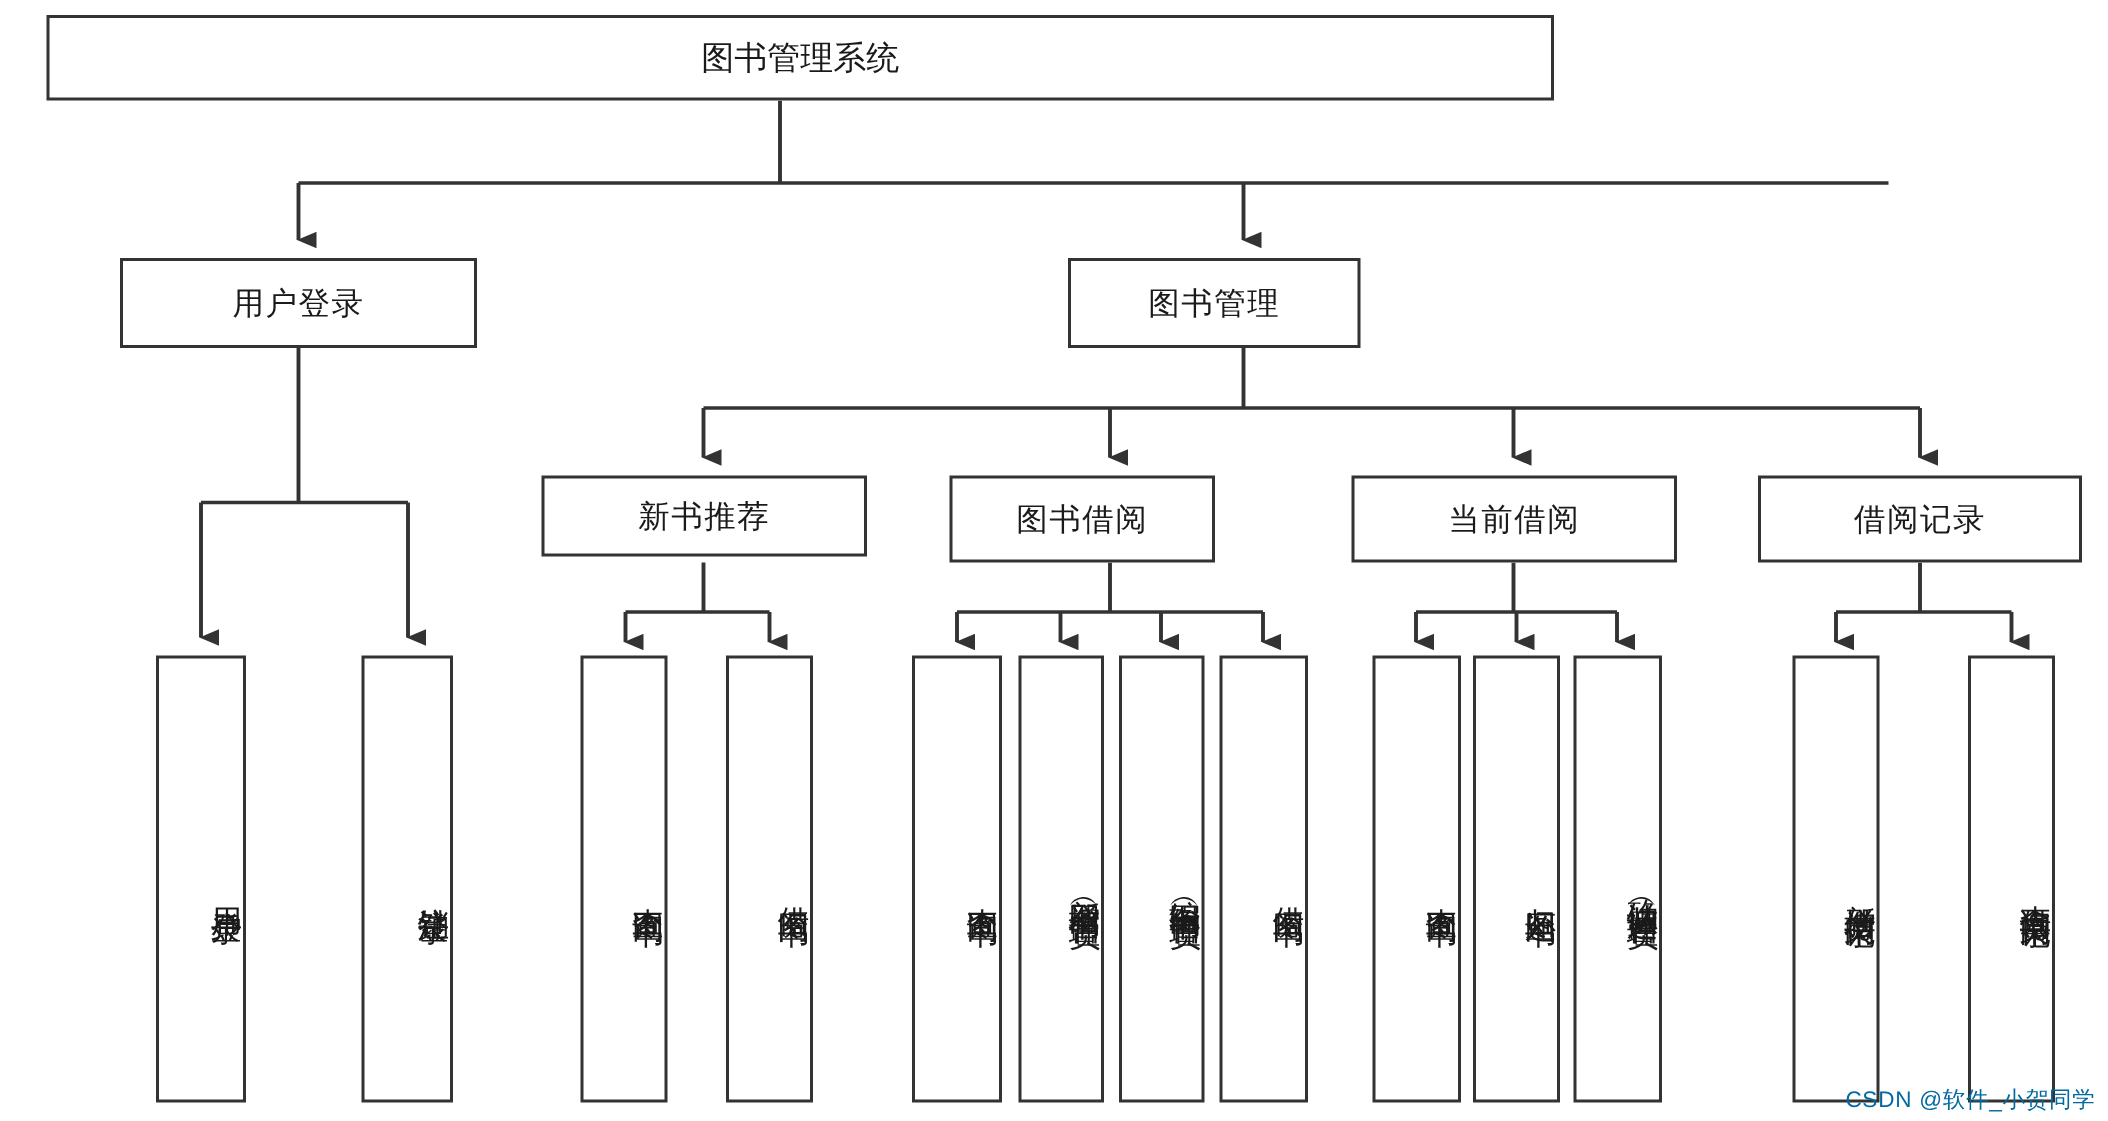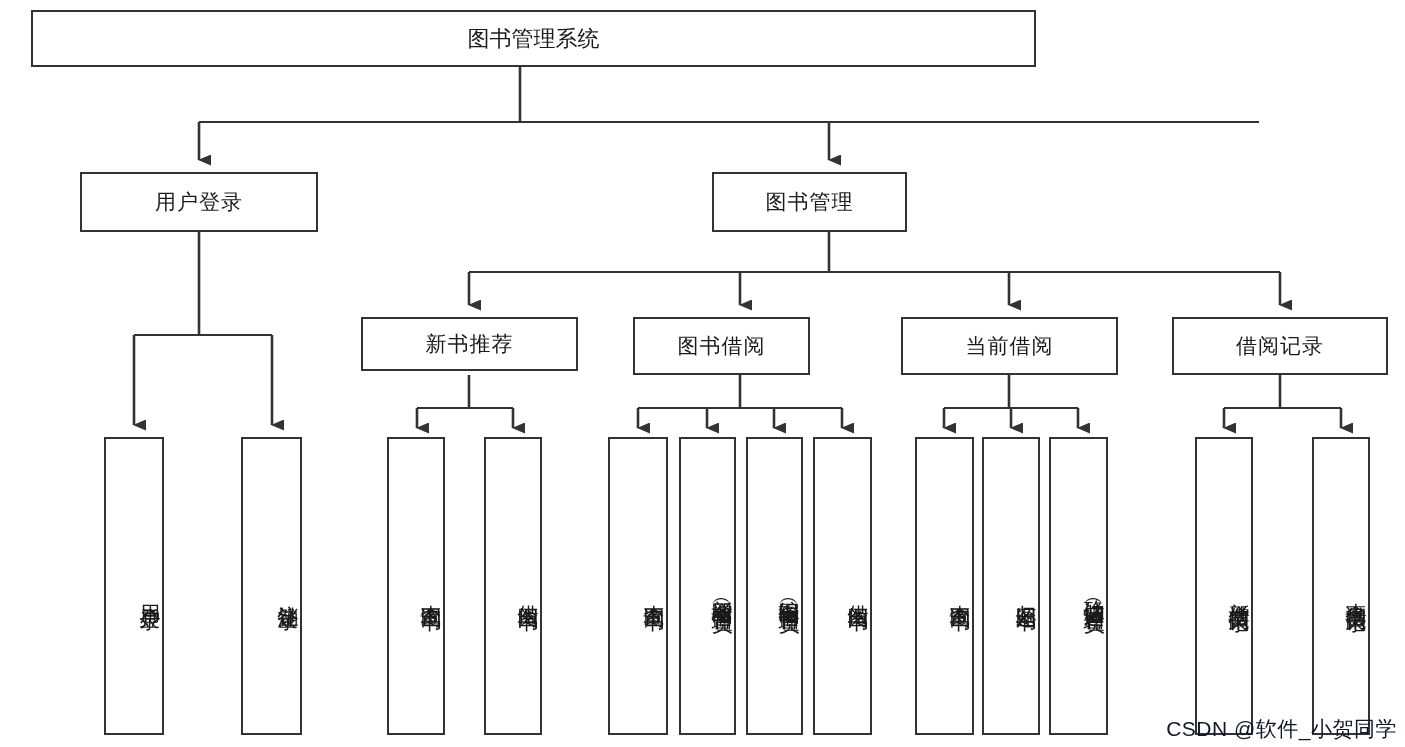--- a/index.html
+++ b/index.html
@@ -6,21 +6,21 @@
   body{font-family:"Liberation Sans","DejaVu Sans",sans-serif;}
   #stage{position:relative;width:1405px;height:747px;background:#ffffff;overflow:hidden;}
   svg.wires{position:absolute;left:0;top:0;width:1405px;height:747px;pointer-events:none;}
 
   .node{position:absolute;box-sizing:border-box;background:#ffffff;border:2px solid #333333;
         display:flex;align-items:center;justify-content:center;color:#1a1a1a;}
   .node.h{font-size:21px;letter-spacing:1px;}
   .node.root{font-size:22px;border-width:2px;}
   .leaf{writing-mode:vertical-rl;text-orientation:upright;font-size:21px;line-height:1.12;
         letter-spacing:2px;padding-top:12px;align-items:flex-start;justify-content:center;}
-  .wm{position:absolute;right:8px;bottom:4px;font-size:21px;color:#0f172a;letter-spacing:.5px;
+  .wm{position:absolute;right:8px;bottom:4px;font-size:15px;color:#0369a1;letter-spacing:.5px;
       white-space:nowrap;}
 </style>
 </head>
 <body>
 
 <div id="stage">
 
   <svg class="wires" viewBox="0 0 1405 747" xmlns="http://www.w3.org/2000/svg">
     <defs>
       <marker id="ar" markerWidth="11" markerHeight="13" refX="5.5" refY="12" orient="auto" markerUnits="userSpaceOnUse">

